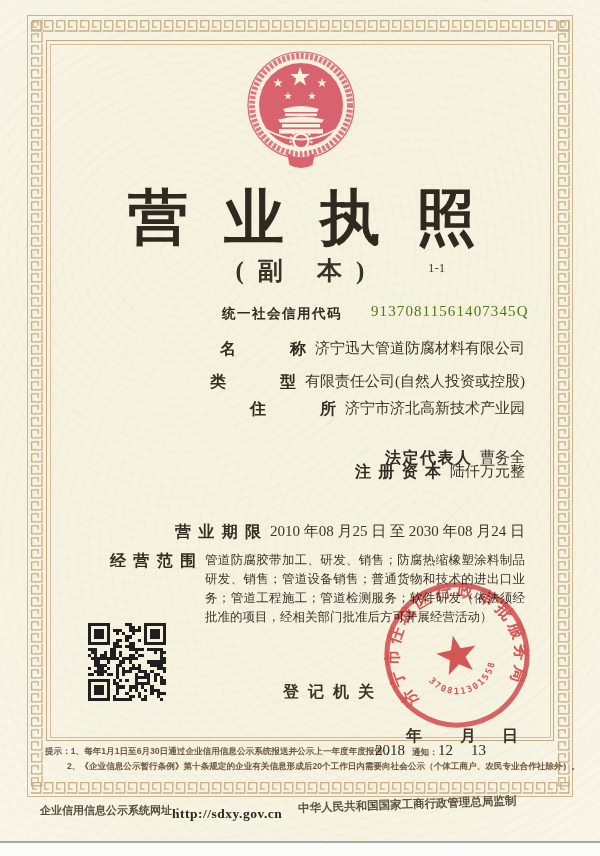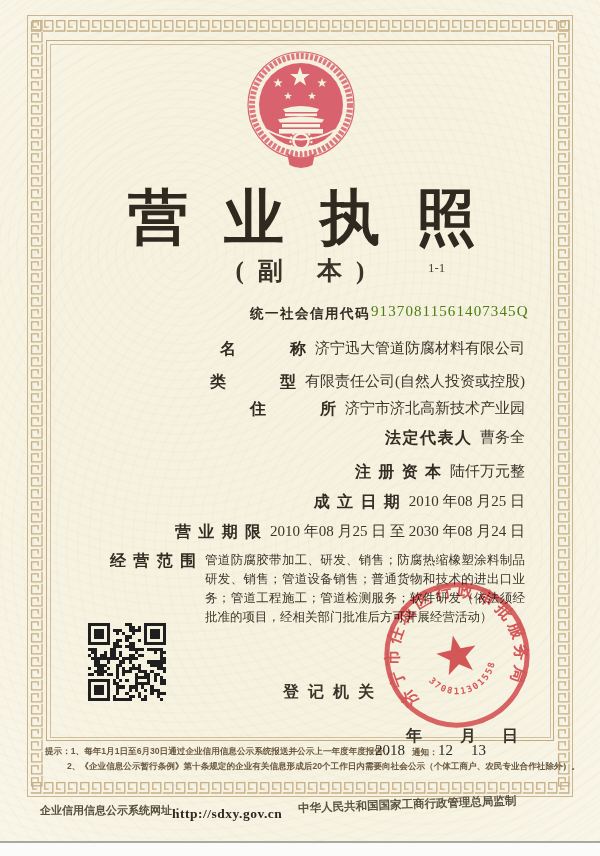--- a/index.html
+++ b/index.html
@@ -19,28 +19,28 @@
   .meander-right{left:557px;top:19px;}
   .inner-frame{position:absolute;left:46px;top:40px;width:506px;height:699px;border:1px solid #c3aa82;}
   .inner-frame::before{content:"";position:absolute;inset:2.5px;border:1px solid rgba(197,172,132,.75);}
   .abs{position:absolute;}
   .emblem{left:246px;top:50px;width:110px;height:124px;}
   .doc-title{left:0;right:0;top:178px;text-align:center;font-size:60px;font-weight:900;
     color:#302920;letter-spacing:36px;padding-left:40px;white-space:nowrap;}
   .doc-subtitle{left:0;right:0;top:254px;text-align:center;font-size:25px;font-weight:700;
     color:#3a332a;letter-spacing:14px;padding-left:14px;}
   .copy-number{left:428px;top:260px;font-size:13px;color:#4a4336;}
-  .credit-label{left:222px;top:305px;font-size:13.5px;font-weight:700;color:#332c23;letter-spacing:1.5px;margin-left:28px;}
+  .credit-label{left:222px;top:305px;font-size:13.5px;font-weight:700;color:#332c23;letter-spacing:1.5px;}
   .credit-value{left:348px;top:303px;font-size:15px;color:#4d7c0f;letter-spacing:1.1px;margin-left:23px;}
   .field-row{position:absolute;left:95px;width:430px;display:flex;align-items:flex-start;justify-content:flex-end;}
   .field-label{display:inline-block;width:86px;font-size:16px;font-weight:700;color:#332c23;
     text-align:justify;text-align-last:justify;flex:none;}
   .field-value{margin-left:9px;font-size:15px;color:#3b352b;white-space:nowrap;}
   .field-value.wrap{white-space:normal;width:320px;font-size:12.5px;line-height:19px;text-align:justify;}
-  .r1{top:339px}.r2{top:372px}.r3{top:399px}.r4{top:428px}.r5{top:462px}.r6{top:492px}.r7{top:522px}.r8{top:551px}
+  .r1{top:339px}.r2{top:372px}.r3{top:399px}.r4{top:448px}.r5{top:462px}.r6{top:492px}.r7{top:522px}.r8{top:551px}
   .qr{left:88px;top:621px;width:78px;height:82px;}
   .reg-label{left:283px;top:682px;font-size:16px;font-weight:700;color:#3a332a;letter-spacing:9px;white-space:nowrap;}
   .date-label{font-size:16px;color:#3a332a;font-weight:600;}
   .d-year{left:406px;top:726px}.d-month{left:460px;top:726px}.d-day{left:502px;top:726px}
   .stamp-num{font-size:15px;font-weight:400;color:#2e2921;z-index:6;}
   .s-year{left:375px;top:742px}.s-month{left:438px;top:742px}.s-day{left:471px;top:742px}
   .seal{left:372px;top:570px;width:170px;height:170px;mix-blend-mode:multiply;opacity:.88;z-index:5;}
   .note{font-family:"Liberation Sans","DejaVu Sans",sans-serif;font-size:8.6px;font-weight:700;
     color:#6b5940;white-space:nowrap;z-index:2;}
   .note1{left:45px;top:746px;}
@@ -117,24 +117,20 @@
     <span class="field-label">住所</span>
     <span class="field-value">济宁市济北高新技术产业园</span>
   </div>
   <div class="field-row r4">
     <span class="field-label">法定代表人</span>
     <span class="field-value">曹务全</span>
   </div>
   <div class="field-row r5">
     <span class="field-label">注册资本</span>
     <span class="field-value">陆仟万元整</span>
-  </div>
-  <div class="field-row r6">
-    <span class="field-label">成立日期</span>
-    <span class="field-value">2010 年08 月25 日</span>
   </div>
   <div class="field-row r7">
     <span class="field-label">营业期限</span>
     <span class="field-value">2010 年08 月25 日 至 2030 年08 月24 日</span>
   </div>
   <div class="field-row r8">
     <span class="field-label">经营范围</span>
     <span class="field-value wrap">管道防腐胶带加工、研发、销售；防腐热缩橡塑涂料制品研发、销售；管道设备销售；普通货物和技术的进出口业务；管道工程施工；管道检测服务；软件研发（依法须经批准的项目，经相关部门批准后方可开展经营活动）</span>
   </div>
 

